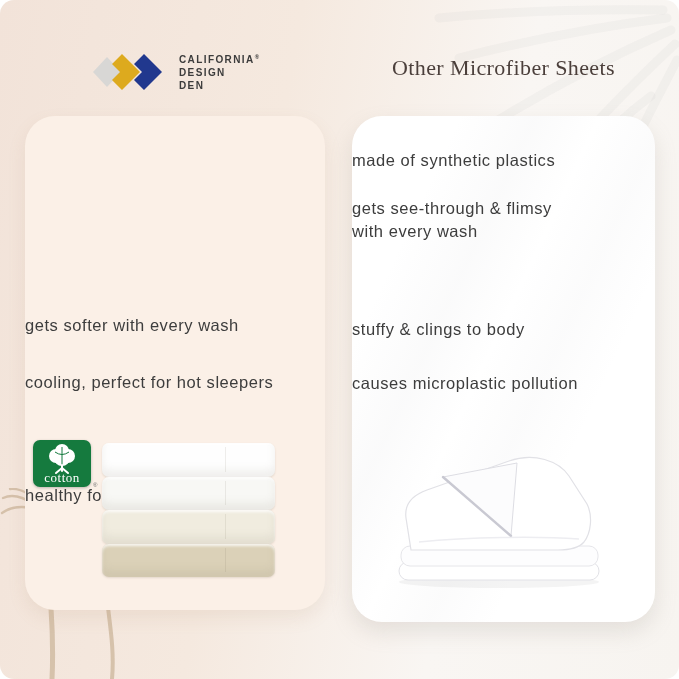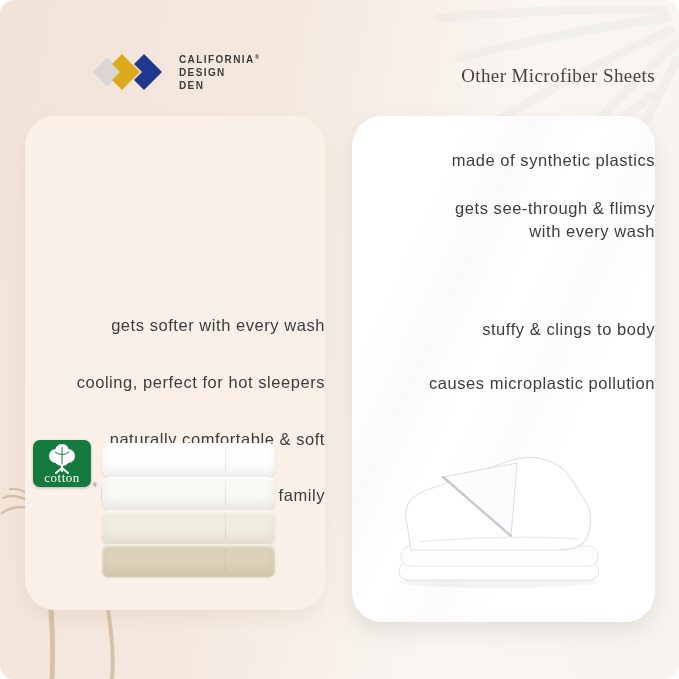--- a/index.html
+++ b/index.html
@@ -8,33 +8,33 @@
     border-radius:14px;
     background:linear-gradient(100deg,#f2e3d9 0%,#f5e9df 38%,#f9f6f3 68%,#f7f4f0 100%);
     font-family:"Liberation Sans","DejaVu Sans",sans-serif;
   }
   
   .logo{position:absolute;left:92px;top:50px;display:flex;align-items:center;}
   .logo-text{margin-left:9px;font-size:10px;font-weight:bold;letter-spacing:1.4px;
     color:#3c3c3c;line-height:1.3;}
   .logo-text sup{font-size:6px;letter-spacing:0;}
   .main-title{
-    position:absolute;left:352px;top:65px;width:303px;text-align:right;
+    position:absolute;left:352px;top:55px;width:303px;text-align:center;
     font-family:"Liberation Serif","DejaVu Serif",serif;
-    font-size:19px;color:#4b3f3b;letter-spacing:0.4px;
+    font-size:22px;color:#4b3f3b;letter-spacing:0.4px;
   }
   
   .card{position:absolute;border-radius:30px;}
   .cotton-card{left:25px;top:116px;width:300px;height:494px;background:#fbf0e7;
     box-shadow:0 8px 18px rgba(170,130,100,.12);}
   .micro-card{left:352px;top:116px;width:303px;height:506px;background:#ffffff;
     box-shadow:0 10px 22px rgba(150,140,130,.20);}
   .micro-card::before{content:"";position:absolute;inset:0;border-radius:30px;
     background:linear-gradient(115deg,transparent 20%,rgba(190,190,195,.07) 34%,transparent 46%,rgba(190,190,195,.06) 58%,transparent 70%);}
-  .point{position:absolute;width:100%;text-align:right;color:#3d3d3d;
+  .point{position:absolute;width:100%;text-align:left;color:#3d3d3d;
     font-size:16.5px;font-weight:300;letter-spacing:.55px;line-height:23px;white-space:pre-line;}
   
   .seal{position:absolute;left:8px;top:324px;width:58px;height:47px;border-radius:7px;
     background:#157a3e;display:flex;flex-direction:column;align-items:center;justify-content:flex-end;
     box-shadow:0 1px 3px rgba(0,0,0,.25);}
   .seal-reg{position:absolute;left:68px;top:366px;font-size:6px;color:#6a6a6a;}
   .seal-word{font-family:"Liberation Serif","DejaVu Serif",serif;
     color:#ffffff;font-size:13px;line-height:1;margin-bottom:3px;letter-spacing:.5px;}
   .seal svg{position:absolute;top:3px;left:0;}
   
@@ -98,21 +98,20 @@
       <div>DESIGN</div>
       <div>DEN</div>
     </div>
   </div>
 
   <div class="main-title">Other Microfiber Sheets</div>
 
   <div class="card cotton-card">
     <div class="point" style="top:198px">gets softer with every wash</div>
     <div class="point" style="top:255px">cooling, perfect for hot sleepers</div>
-    <div class="point" style="top:312px">naturally comfortable &amp; soft</div>
     <div class="point" style="top:368px">healthy for you &amp; your family</div>
 
     <div class="seal">
       <svg width="58" height="34" viewBox="0 0 58 34">
         <g fill="#ffffff">
           <circle cx="23" cy="13" r="7"></circle>
           <circle cx="35" cy="13" r="7"></circle>
           <circle cx="29" cy="8" r="7"></circle>
           <circle cx="29" cy="15" r="8"></circle>
         </g>

